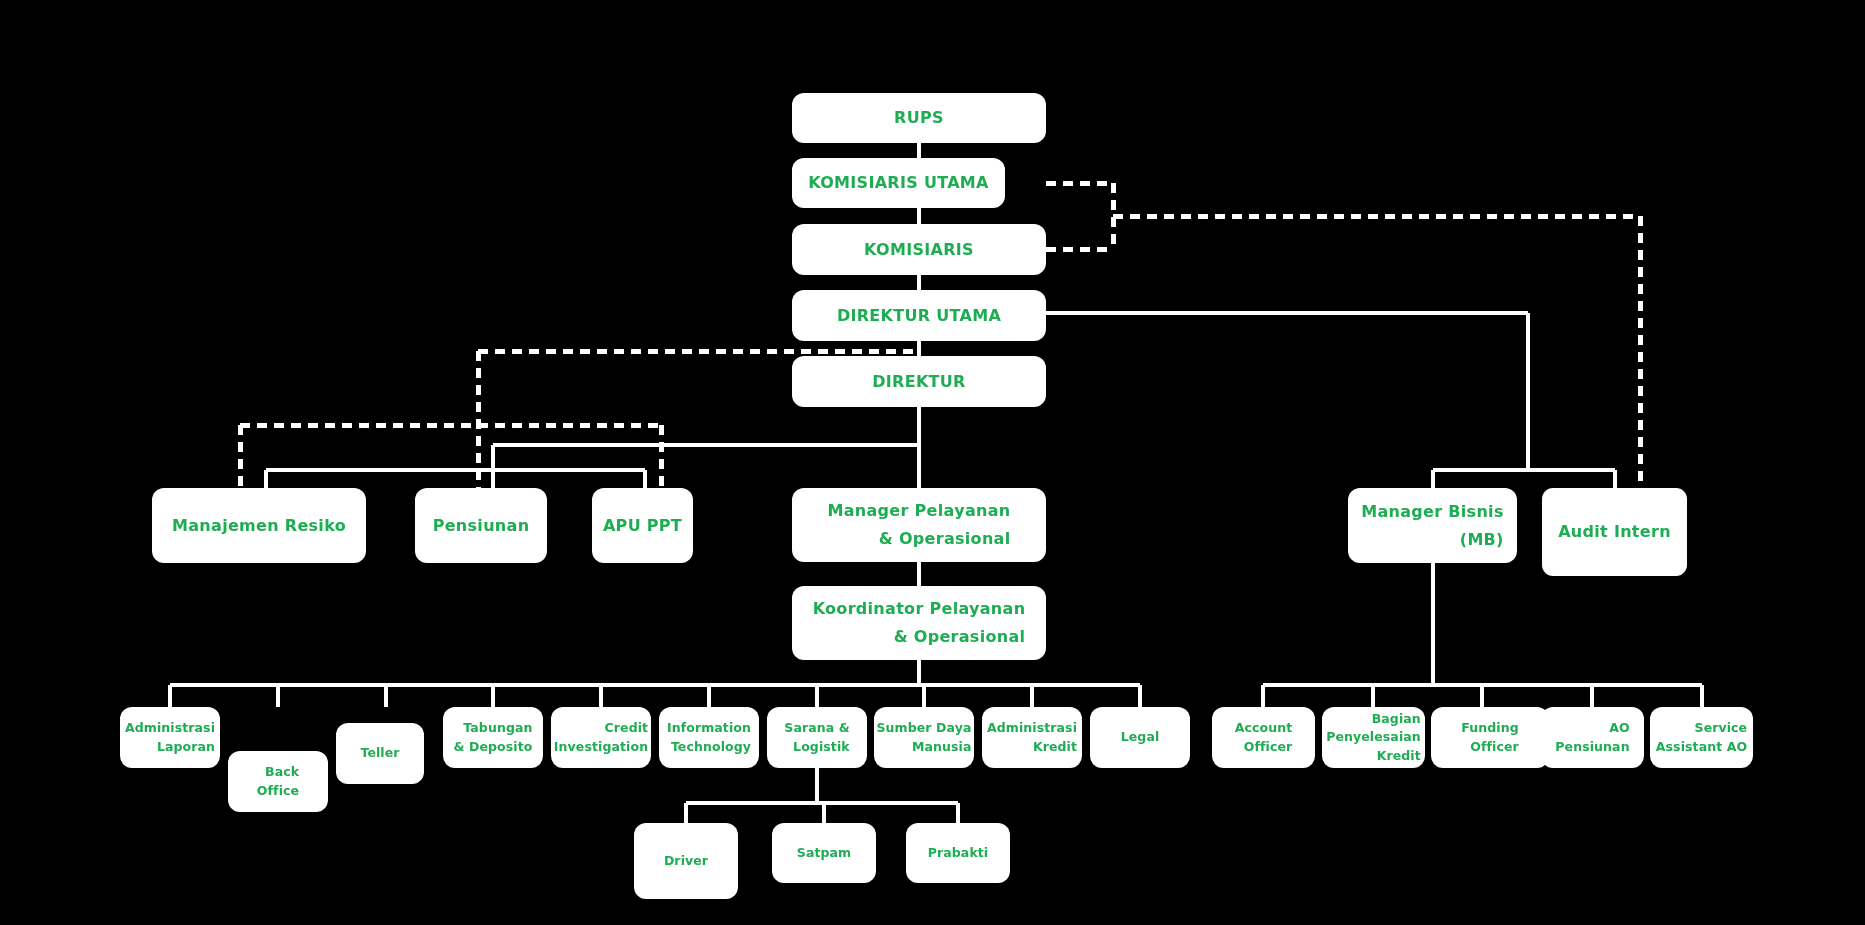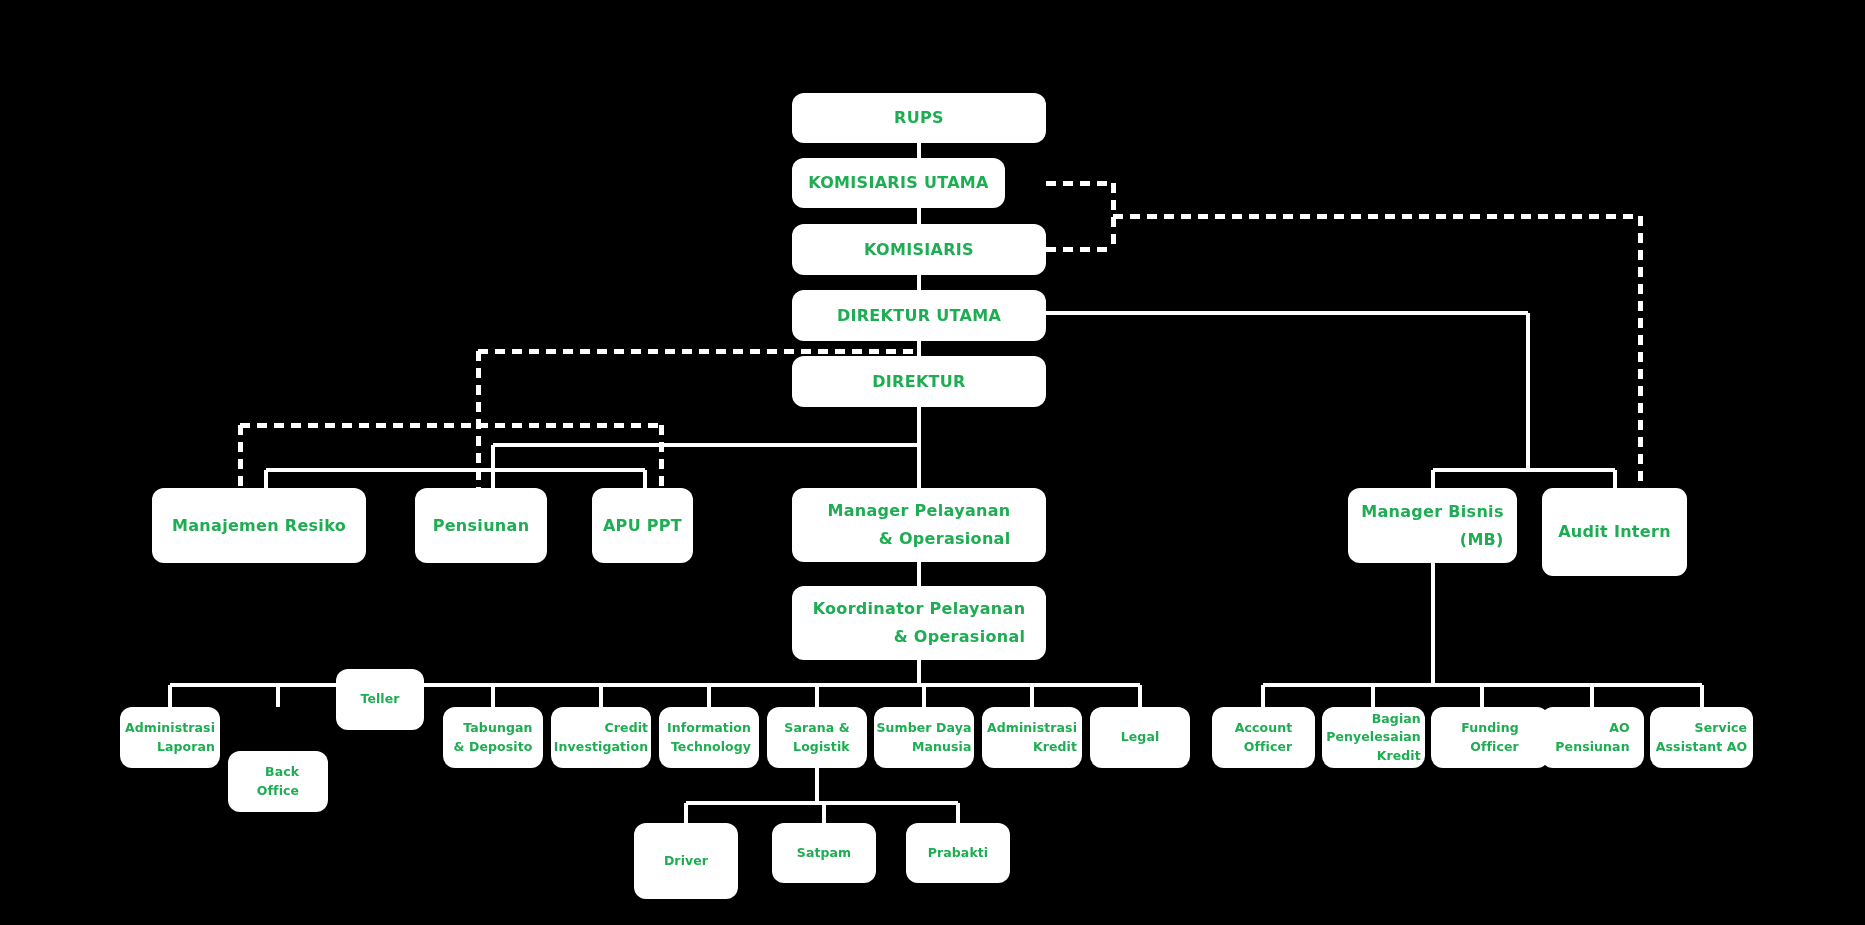--- a/index.html
+++ b/index.html
@@ -98,21 +98,21 @@
       <div class="node exec" style="left: 152px; top: 488px; width: 214px; height: 75px;">Manajemen Resiko</div>
       <div class="node exec" style="left: 415px; top: 488px; width: 132px; height: 75px;">Pensiunan</div>
       <div class="node exec" style="left: 592px; top: 488px; width: 101px; height: 75px;">APU PPT</div>
       <div class="node exec" style="left: 1348px; top: 488px; width: 169px; height: 75px;">Manager Bisnis
 (MB)</div>
       <div class="node exec" style="left: 1542px; top: 488px; width: 145px; height: 88px; border-radius: 11px;">Audit Intern</div>
       <div class="node unit" style="left: 120px; top: 707px; width: 100px; height: 61px;">Administrasi
 Laporan</div>
       <div class="node unit" style="left: 228px; top: 707px; width: 100px; height: 61px; margin-top: 44px;">Back
 Office</div>
-      <div class="node unit" style="left: 336px; top: 669px; width: 88px; height: 61px;">Teller</div>
+      <div class="node unit" style="left: 336px; top: 723px; width: 88px; height: 61px;">Teller</div>
       <div class="node unit" style="left: 443px; top: 707px; width: 100px; height: 61px;">Tabungan
 &amp; Deposito</div>
       <div class="node unit" style="left: 551px; top: 707px; width: 100px; height: 61px;">Credit
 Investigation</div>
       <div class="node unit" style="left: 659px; top: 707px; width: 100px; height: 61px;">Information
 Technology</div>
       <div class="node unit" style="left: 767px; top: 707px; width: 100px; height: 61px;">Sarana &amp;
 Logistik</div>
       <div class="node unit" style="left: 874px; top: 707px; width: 100px; height: 61px;">Sumber Daya
 Manusia</div>

